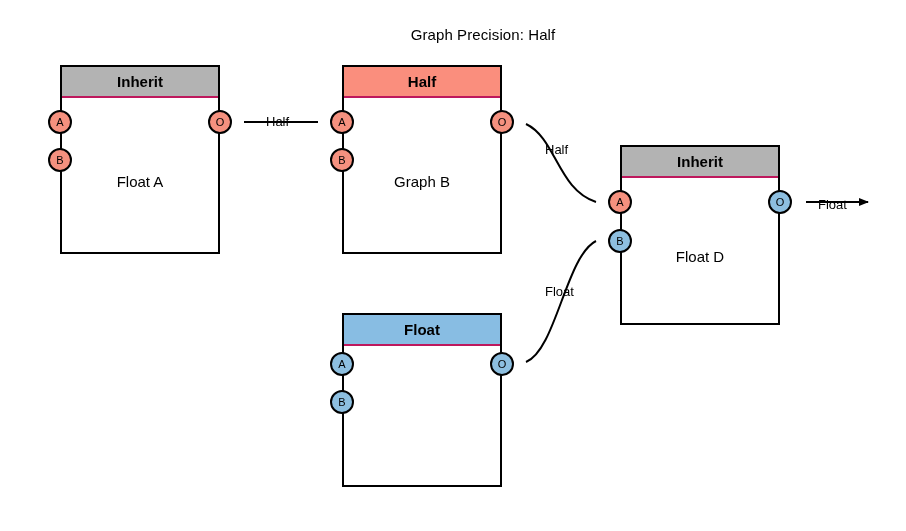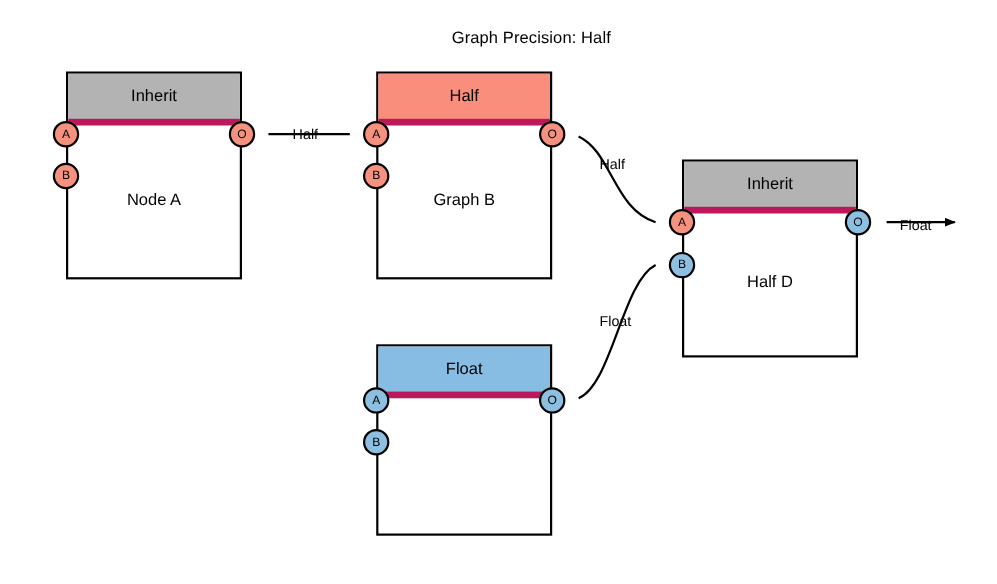--- a/index.html
+++ b/index.html
@@ -37,28 +37,29 @@
     letter-spacing: 0.1px;
     margin-left: 30px;
   }
   .node {
     position: absolute;
     border: 2px solid #000000;
     background: #ffffff;
     box-sizing: border-box;
   }
   .node-header {
-    height: 47px;
-    border-bottom: 6px solid #be185d;
+    height: 31px;
+    border-bottom: 2px solid #be185d;
     box-sizing: border-box;
     display: flex;
     align-items: center;
     justify-content: center;
     font-size: 15px;
     color: #000000;
+    font-weight: bold;
   }
   .node-body {
     position: absolute;
     left: 0;
     right: 0;
     top: 43px;
     bottom: 0;
     display: flex;
     align-items: center;
     justify-content: center;
@@ -104,41 +105,41 @@
         <path d="M 244 122 L 318 122" fill="none" stroke="#000000" stroke-width="2"></path>
         <path d="M 526 124 C 556 138, 558 190, 596 202" fill="none" stroke="#000000" stroke-width="2"></path>
         <path d="M 526 362 C 556 350, 566 256, 596 241" fill="none" stroke="#000000" stroke-width="2"></path>
         <path d="M 806 202 L 868 202" fill="none" stroke="#000000" stroke-width="2" marker-end="url(#arrow)"></path>
       </g>
   </svg>
 
   <div id="nodes-layer">
       <div class="node" style="left: 60px; top: 65px; width: 160px; height: 189px;">
         <div class="node-header" style="background: rgb(179, 179, 179);">Inherit</div>
-        <div class="node-body">Node A</div>
+        <div class="node-body">Float A</div>
       </div>
       <div class="port" style="background: rgb(245, 145, 127); left: 48px; top: 110px;">A</div>
       <div class="port" style="background: rgb(245, 145, 127); left: 48px; top: 148px;">B</div>
       <div class="port" style="background: rgb(245, 145, 127); left: 208px; top: 110px;">O</div>
       <div class="node" style="left: 342px; top: 65px; width: 160px; height: 189px;">
         <div class="node-header" style="background: rgb(250, 142, 125);">Half</div>
         <div class="node-body">Graph B</div>
       </div>
       <div class="port" style="background: rgb(245, 145, 127); left: 330px; top: 110px;">A</div>
       <div class="port" style="background: rgb(245, 145, 127); left: 330px; top: 148px;">B</div>
       <div class="port" style="background: rgb(245, 145, 127); left: 490px; top: 110px;">O</div>
       <div class="node" style="left: 342px; top: 313px; width: 160px; height: 174px;">
         <div class="node-header" style="background: rgb(136, 189, 227);">Float</div>
       </div>
       <div class="port" style="background: rgb(141, 191, 224); left: 330px; top: 352px;">A</div>
       <div class="port" style="background: rgb(141, 191, 224); left: 330px; top: 390px;">B</div>
       <div class="port" style="background: rgb(141, 191, 224); left: 490px; top: 352px;">O</div>
       <div class="node" style="left: 620px; top: 145px; width: 160px; height: 180px;">
         <div class="node-header" style="background: rgb(179, 179, 179);">Inherit</div>
-        <div class="node-body">Half D</div>
+        <div class="node-body">Float D</div>
       </div>
       <div class="port" style="background: rgb(245, 145, 127); left: 608px; top: 190px;">A</div>
       <div class="port" style="background: rgb(141, 191, 224); left: 608px; top: 229px;">B</div>
       <div class="port" style="background: rgb(141, 191, 224); left: 768px; top: 190px;">O</div>
     </div>
   <div id="labels-layer">
       <div class="edge-label" style="left: 266px; top: 114px;">Half</div>
       <div class="edge-label" style="left: 545px; top: 142px;">Half</div>
       <div class="edge-label" style="left: 545px; top: 284px;">Float</div>
       <div class="edge-label" style="left: 818px; top: 197px;">Float</div>

